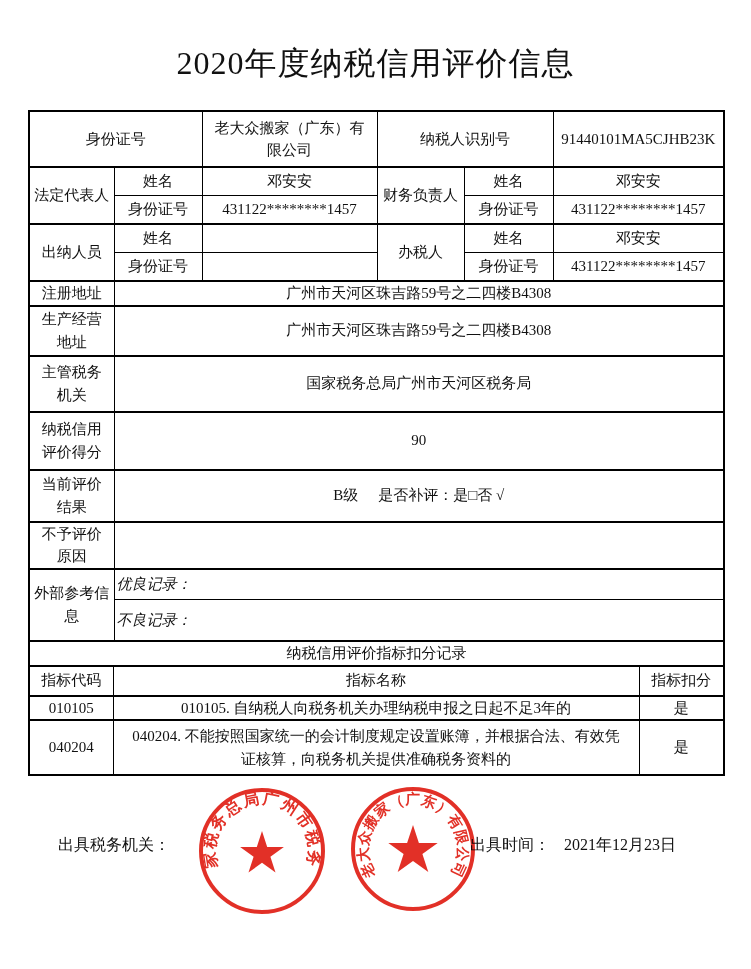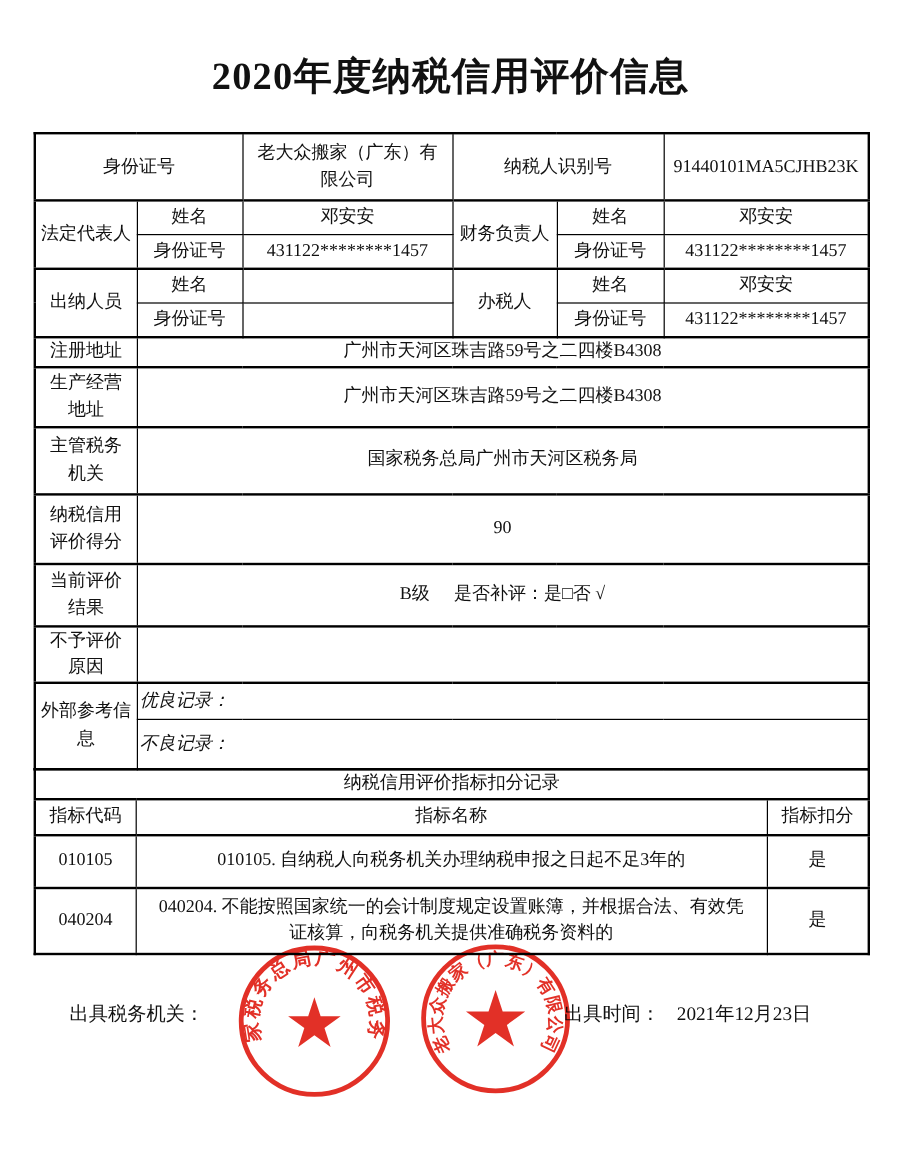--- a/index.html
+++ b/index.html
@@ -1,19 +1,19 @@
 <!DOCTYPE html>
 <html><head>
 <meta charset="utf-8">
 <style>
   html,body { margin:0; padding:0; background:#fff; }
   body { width:751px; height:969px; font-family:"Liberation Serif","DejaVu Serif",serif; color:#111; }
   .page { position:relative; width:751px; height:969px; background:#fff; overflow:hidden; }
   .title { position:absolute; top:42px; left:0; width:100%; text-align:center;
-           font-size:32px; font-weight:bold; letter-spacing:1px; }
+           font-size:32px; font-weight:normal; letter-spacing:1px; }
   .tables { position:absolute; left:28px; top:110px; width:695px; }
   table { border-collapse:collapse; table-layout:fixed; width:695px; border:2px solid #000; }
   #tableB { margin-top:-2px; }
   td { border:1px solid #000; padding:0 2px; font-size:15px; line-height:1.5;
        text-align:center; vertical-align:middle; overflow:hidden; }
   tr.major > td { border-top-width:2px; }
   .prewrap { white-space:pre-line;margin-left:12px; }
   .left { text-align:left;font-style:italic; }
   .result-flex { display:flex; justify-content:center; align-items:center; gap:20px; }
   .abs { position:absolute; font-size:16px; white-space:nowrap;margin-top:38px; }
@@ -126,21 +126,21 @@
       </colgroup>
       <tbody>
           <tr style="height:25px">
         <td colspan="3">纳税信用评价指标扣分记录</td>
       </tr>
       <tr class="major" style="height:30px">
         <td>指标代码</td>
         <td>指标名称</td>
         <td>指标扣分</td>
       </tr>
-      <tr class="major" style="height:44px">
+      <tr class="major" style="height:24px">
         <td>010105</td>
         <td class="prewrap">010105. 自纳税人向税务机关办理纳税申报之日起不足3年的</td>
         <td>是</td>
       </tr>
       <tr class="major" style="height:55px">
         <td>040204</td>
         <td class="prewrap">040204. 不能按照国家统一的会计制度规定设置账簿，并根据合法、有效凭
 证核算，向税务机关提供准确税务资料的</td>
         <td>是</td>
       </tr>

